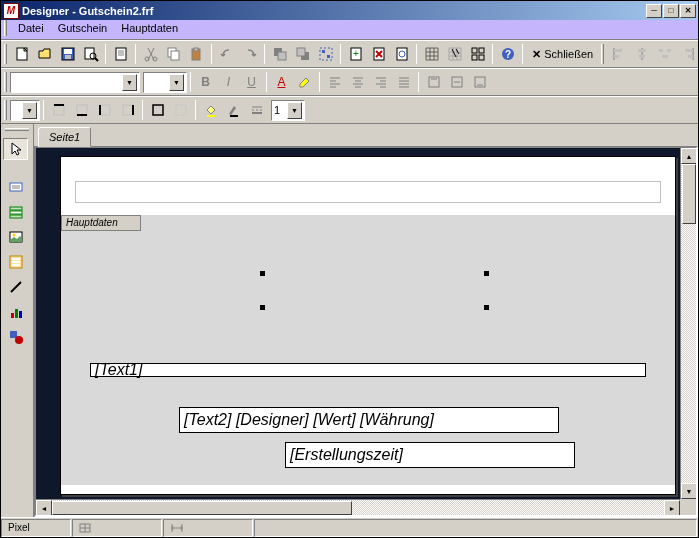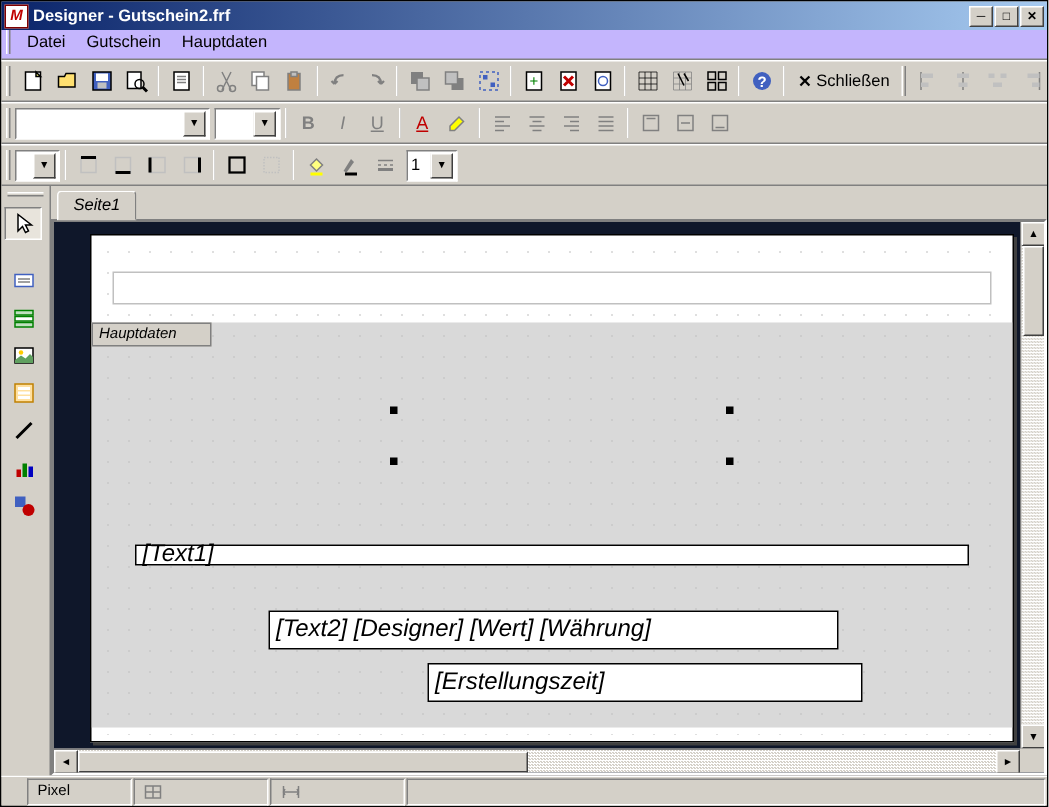--- a/index.html
+++ b/index.html
@@ -51,21 +51,21 @@
 .selhandle { position: absolute; width: 5px; height: 5px; background: #000; z-index: 5; }
 
 .hscroll { position: absolute; left: 0; bottom: 0; right: 16px; height: 16px; background: #d4d0c8; border-top: 1px solid #808080; display: flex; }
 .vscroll { position: absolute; right: 0; top: 0; bottom: 16px; width: 16px; background: #d4d0c8; border-left: 1px solid #808080; display: flex; flex-direction: column; }
 .scrbtn { width: 16px; height: 16px; background: #d4d0c8; border: 1px solid; border-color: #fff #404040 #404040 #fff; font-size: 7px; display: flex; align-items: center; justify-content: center; cursor: pointer; }
 .scrtrack { flex: 1; background: repeating-conic-gradient(#d4d0c8 0% 25%, #fff 0% 50%) 0 0/2px 2px; }
 .scrthumb-v { width: 14px; height: 60px; background: #d4d0c8; border: 1px solid; border-color: #fff #404040 #404040 #fff; margin: 0 auto; }
 .scrthumb-h { height: 14px; width: 300px; background: #d4d0c8; border: 1px solid; border-color: #fff #404040 #404040 #fff; margin: auto 0; }
 .scrcorner { position: absolute; right: 0; bottom: 0; width: 16px; height: 16px; background: #d4d0c8; }
 
-.statusbar { height: 20px; background: #d4d0c8; border-top: 1px solid #fff; display: flex; align-items: center; padding-left: 17px; }
+.statusbar { height: 20px; background: #d4d0c8; border-top: 1px solid #fff; display: flex; align-items: center; }
 .status-cell { height: 18px; border: 1px solid; border-color: #808080 #fff #fff #808080; padding: 1px 6px; display: flex; align-items: center; margin-right: 1px; font-size: 10px; }
 
 svg { pointer-events: none; }
 </style>
 </head>
 <body>
 
 <div class="window">
 
   <div class="titlebar">

